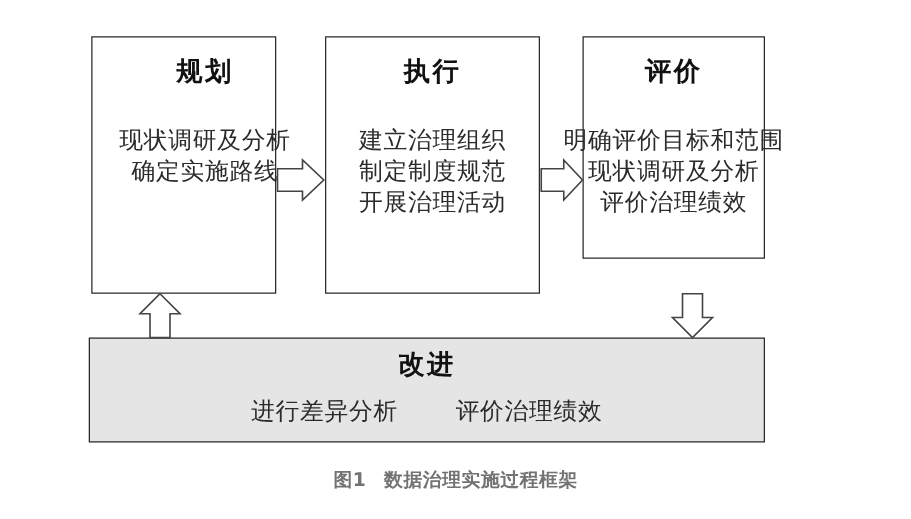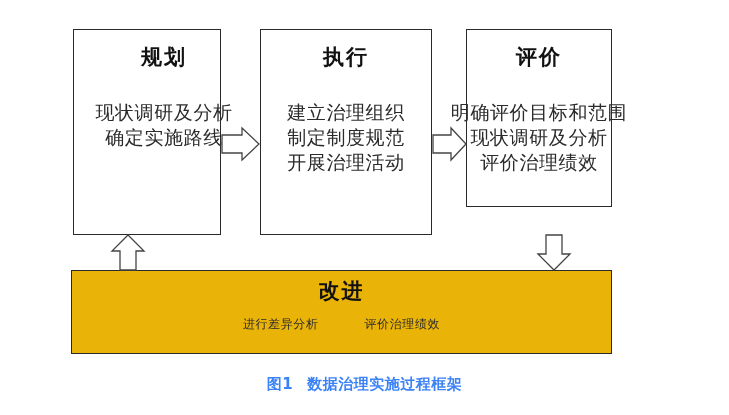--- a/index.html
+++ b/index.html
@@ -62,36 +62,36 @@
 
   
   #box-improve {
     position: absolute;
     left: 71px;
     top: 270px;
     width: 541px;
     height: 84px;
     box-sizing: border-box;
     border: 1.4px solid #2a2a2a;
-    background: #eab308;
+    background: #e5e5e5;
     display: flex;
     flex-direction: column;
     align-items: center;
   }
   #box-improve .phase-title { margin-top: 10px; }
   .improve-items {
     margin-top: 14px;
     display: flex;
     flex-direction: row;
     justify-content: center;
     gap: 46px;
     width: 100%;
   }
   .improve-item {
-    font-size: 12px;
+    font-size: 19px;
     letter-spacing: 0.6px;
     color: #2b2b2b;
     white-space: nowrap;
   }
 
   
   .arrow {
     position: absolute;
   }
   .arrow svg { display: block; }
@@ -104,21 +104,21 @@
   
   #figure-caption {
     position: absolute;
     left: 0;
     top: 375px;
     width: 729px;
     text-align: center;
     font-size: 15px;
     font-weight: bold;
     letter-spacing: 0.5px;
-    color: #3b82f6;
+    color: #737373;
   }
   #figure-caption .cap-label { margin-right: 14px; }
 </style>
 </head>
 <body>
 
 <div id="diagram-canvas">
 
   <div class="phase-box" id="box-plan">
     <div class="phase-title">规划</div>

